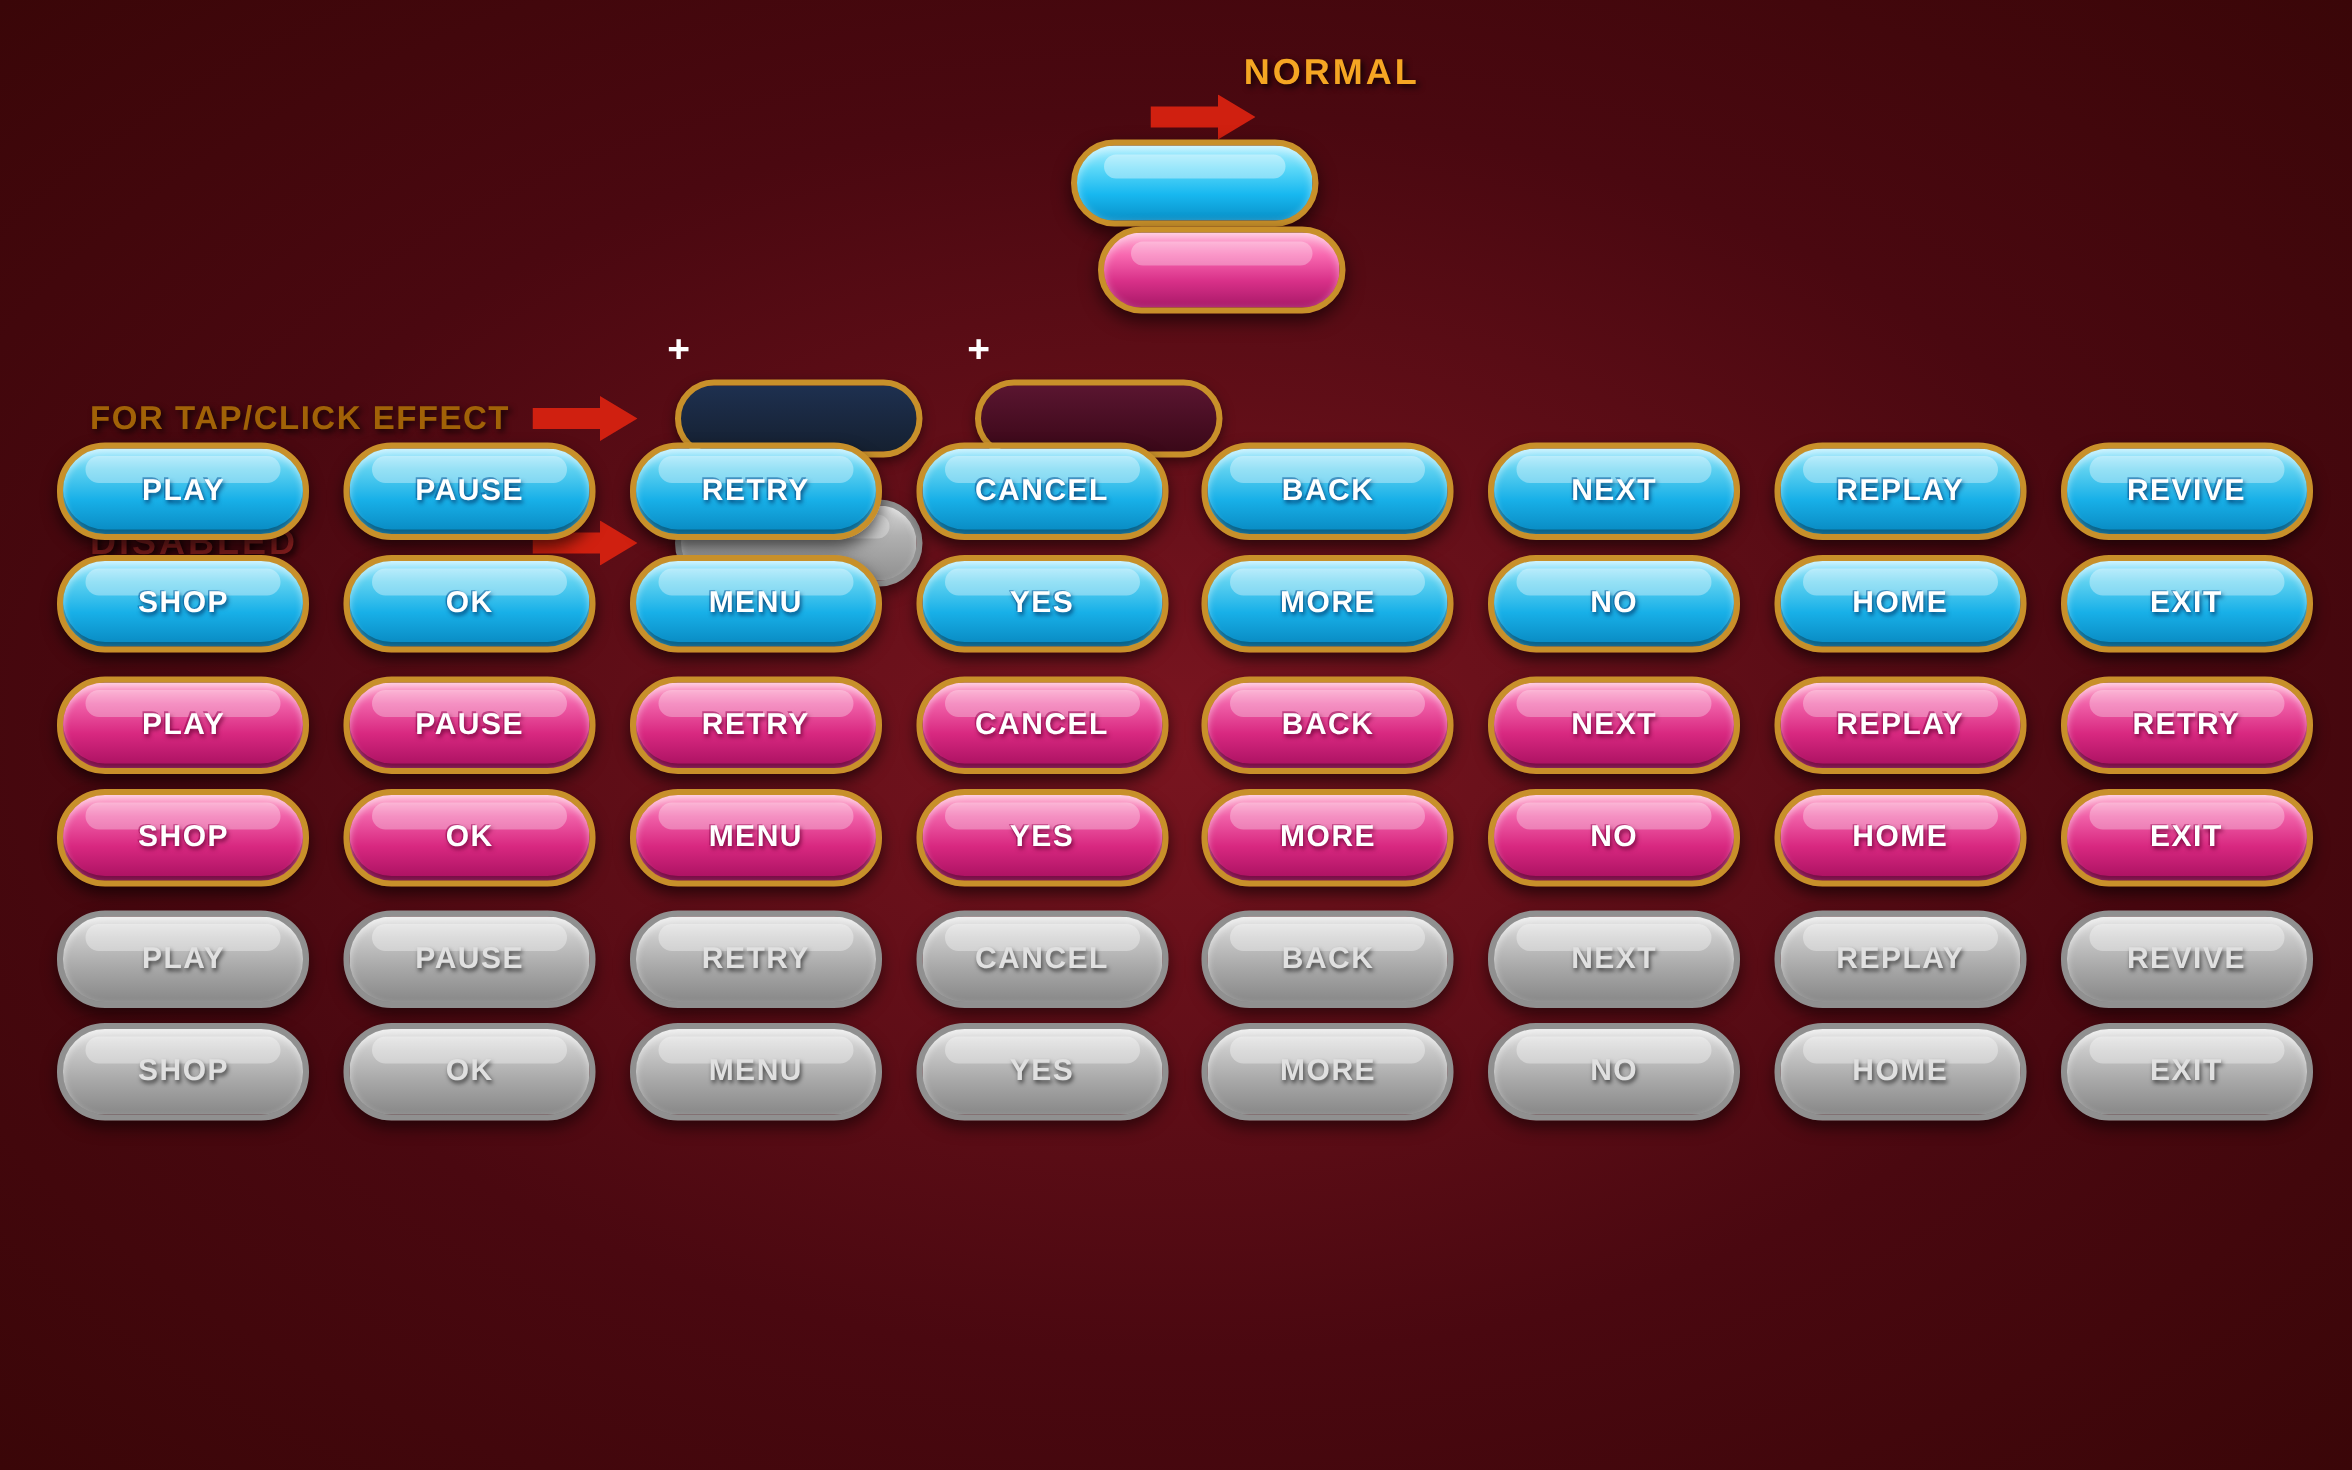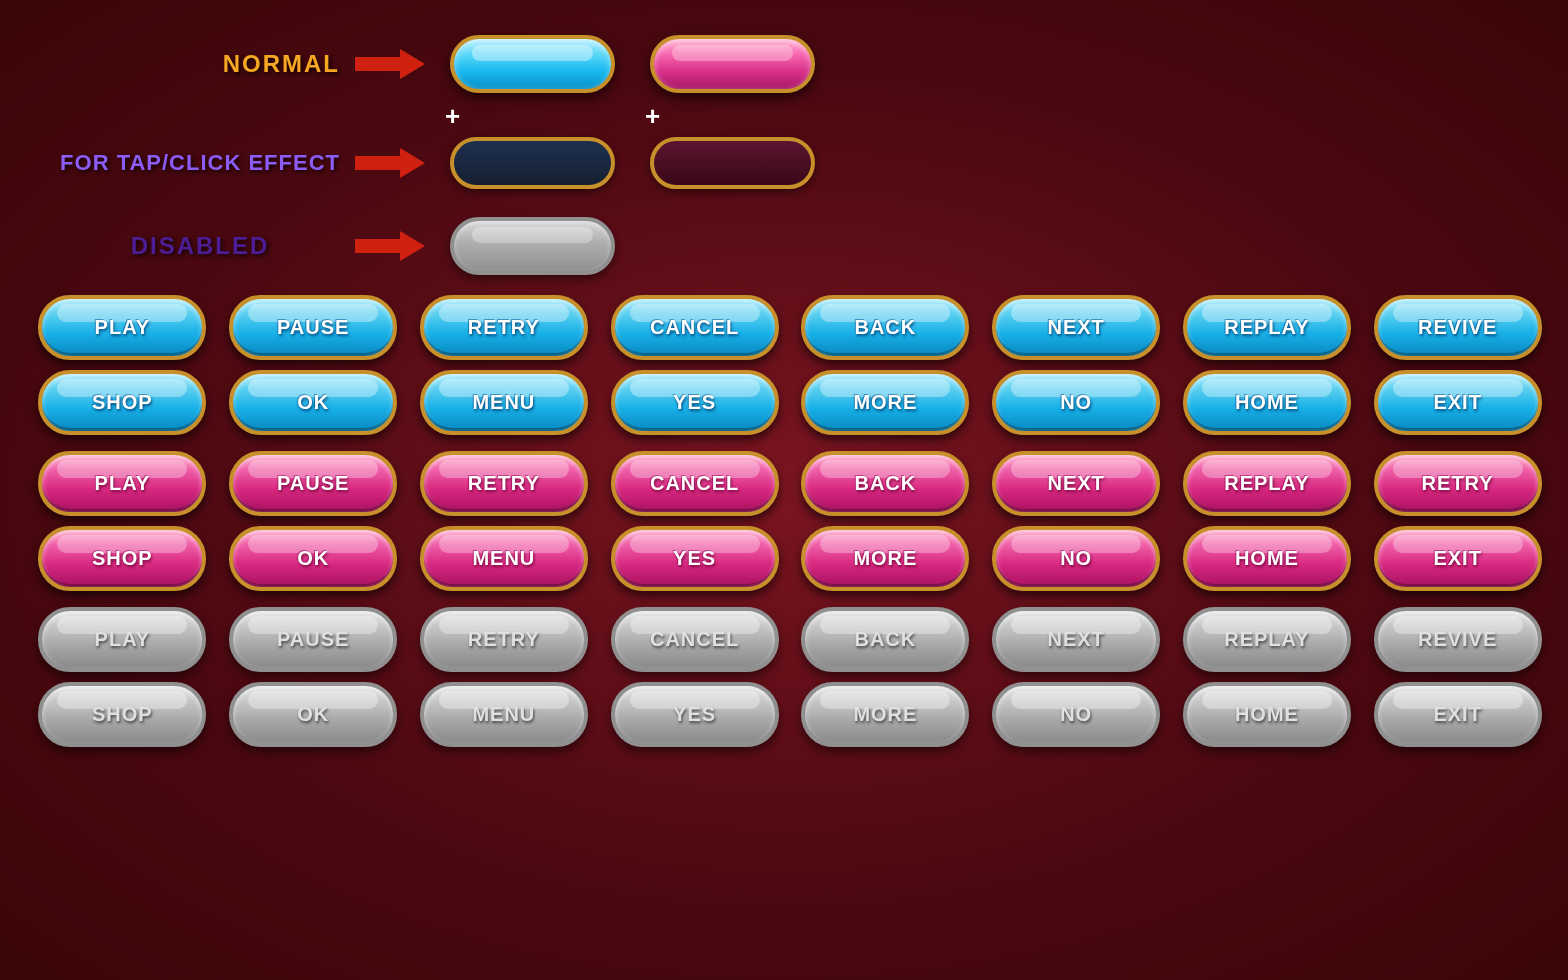--- a/index.html
+++ b/index.html
@@ -123,21 +123,21 @@
       letter-spacing: 1px;
       position: relative;
       z-index: 1;
     }
   </style>
 </head>
 <body>
 
 <div style="position:absolute; top:35px; left:0; right:0;">
 
-  <div style="display:flex; align-items:center; margin-left:60px; margin-bottom:8px;">
+  <div style="display:flex; align-items:center; margin-left:60px; margin-bottom:8px;flex-direction:column;">
     <div style="font-family:'Arial Black',sans-serif; font-weight:900; font-size:24px; color:#f5a623; text-shadow:2px 2px 4px rgba(0,0,0,0.8); letter-spacing:2px; min-width:280px; text-align:right; margin-right:15px;">NORMAL</div>
     <div style="color:#e03020; font-size:0; margin-right:25px; display:flex; align-items:center;">
 
       <svg width="70" height="30" viewBox="0 0 70 30">
         <polygon points="0,8 45,8 45,0 70,15 45,30 45,22 0,22" fill="#d02010"></polygon>
       </svg>
     </div>
     <div style="width:165px; height:58px; border-radius:29px;
                 background:linear-gradient(180deg,#b8f0ff 0%,#5cd8f8 30%,#18b8f0 65%,#0890c8 100%);
                 border:4px solid #c8902a;
@@ -153,39 +153,39 @@
       <div style="position:absolute;top:6px;left:18px;right:18px;height:16px;border-radius:10px;background:rgba(255,255,255,0.3);"></div>
     </div>
   </div>
 
   <div style="display:flex; align-items:center; margin-left:370px; margin-bottom:5px;">
     <div style="width:165px; text-align:center; color:white; font-size:26px; font-weight:bold; margin-right:35px;">+</div>
     <div style="width:165px; text-align:center; color:white; font-size:26px; font-weight:bold;">+</div>
   </div>
 
   <div style="display:flex; align-items:center; margin-left:60px; margin-bottom:0;">
-    <div style="font-family:'Arial Black',sans-serif; font-weight:900; font-size:22px; color:#8b5cf6; text-shadow:2px 2px 4px rgba(0,0,0,0.8); letter-spacing:1px; min-width:280px; text-align:right; margin-right:15px;">FOR TAP/CLICK EFFECT</div>
+    <div style="font-family:'Arial Black',sans-serif; font-weight:900; font-size:22px; color:#a16207; text-shadow:2px 2px 4px rgba(0,0,0,0.8); letter-spacing:1px; min-width:280px; text-align:right; margin-right:15px;">FOR TAP/CLICK EFFECT</div>
     <div style="margin-right:25px; display:flex; align-items:center;">
       <svg width="70" height="30" viewBox="0 0 70 30">
         <polygon points="0,8 45,8 45,0 70,15 45,30 45,22 0,22" fill="#d02010"></polygon>
       </svg>
     </div>
     <div style="width:165px; height:52px; border-radius:26px;
                 background:linear-gradient(180deg,#1e3050 0%,#152030 100%);
                 border:4px solid #c8902a;
                 box-shadow:0 3px 8px rgba(0,0,0,0.5);
                 margin-right:35px;"></div>
     <div style="width:165px; height:52px; border-radius:26px;
                 background:linear-gradient(180deg,#5a1530 0%,#3a0818 100%);
                 border:4px solid #c8902a;
                 box-shadow:0 3px 8px rgba(0,0,0,0.5);"></div>
   </div>
 
   <div style="display:flex; align-items:center; margin-left:60px; margin-top:28px;">
-    <div style="font-family:'Arial Black',sans-serif; font-weight:900; font-size:24px; color:#4c1d95; text-shadow:2px 2px 4px rgba(0,0,0,0.8); letter-spacing:2px; min-width:280px; text-align:center; margin-right:15px;">DISABLED</div>
+    <div style="font-family:'Arial Black',sans-serif; font-weight:900; font-size:24px; color:#7f1d1d; text-shadow:2px 2px 4px rgba(0,0,0,0.8); letter-spacing:2px; min-width:280px; text-align:left; margin-right:15px;">DISABLED</div>
     <div style="margin-right:25px; display:flex; align-items:center;">
       <svg width="70" height="30" viewBox="0 0 70 30">
         <polygon points="0,8 45,8 45,0 70,15 45,30 45,22 0,22" fill="#d02010"></polygon>
       </svg>
     </div>
     <div style="width:165px; height:58px; border-radius:29px;
                 background:linear-gradient(180deg,#d8d8d8 0%,#b0b0b0 40%,#909090 100%);
                 border:4px solid #909090;
                 box-shadow:0 4px 10px rgba(0,0,0,0.5),inset 0 2px 5px rgba(255,255,255,0.4);
                 position:relative;">

